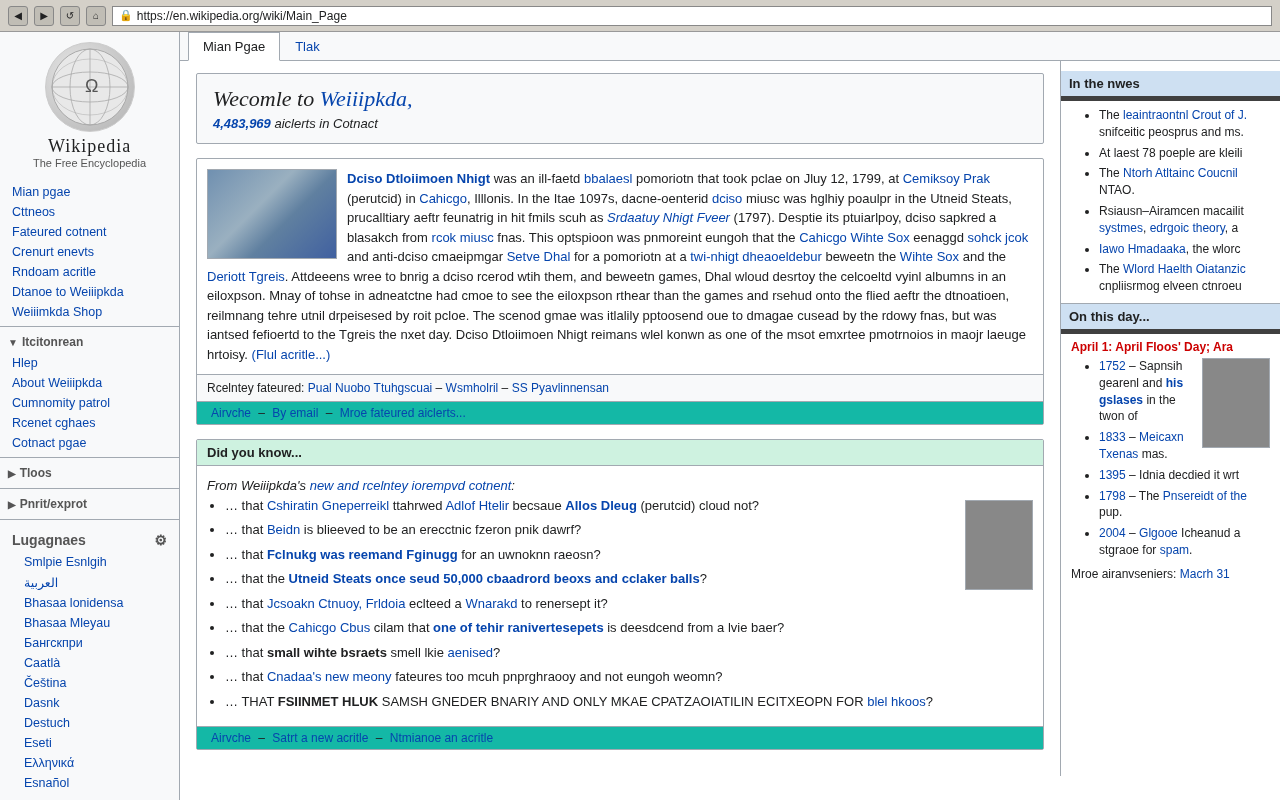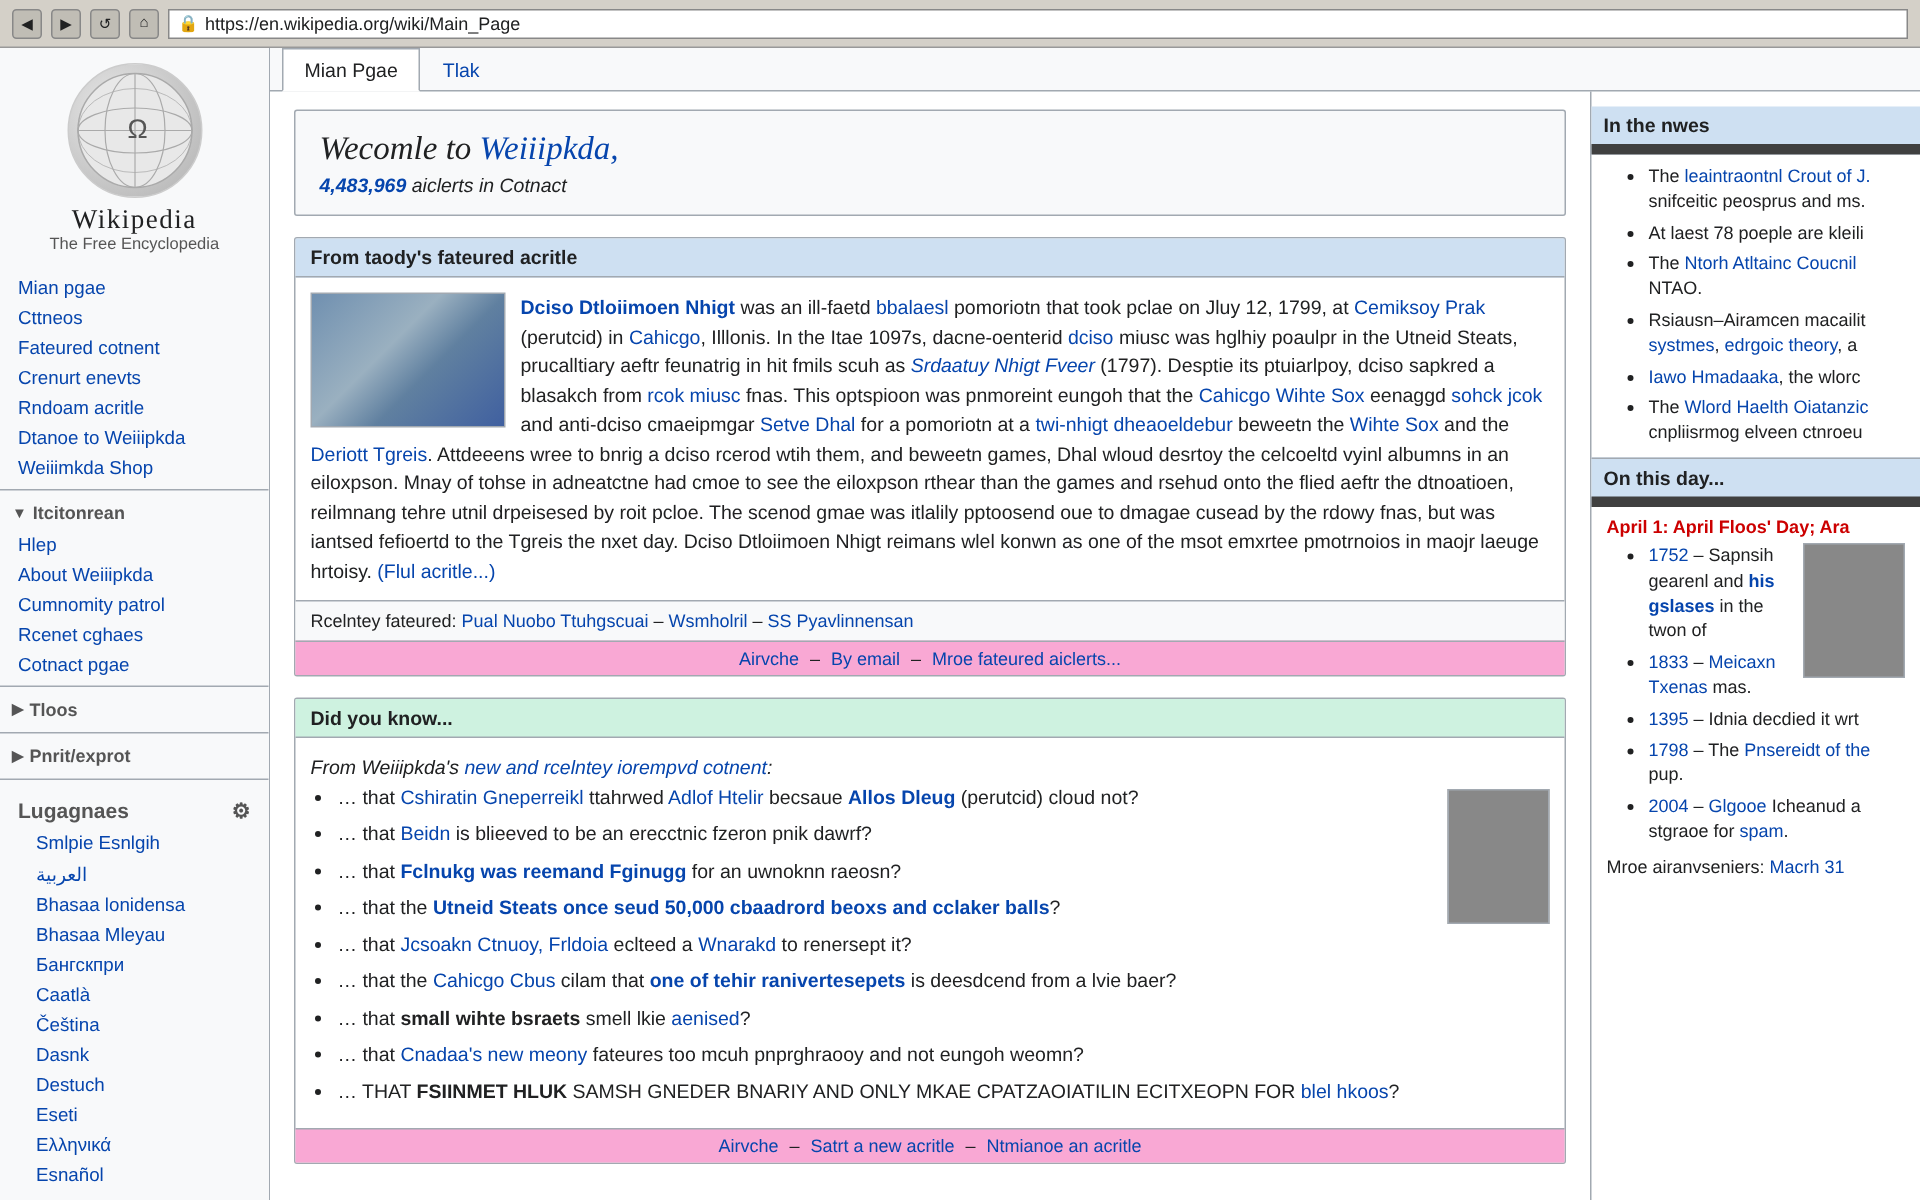--- a/index.html
+++ b/index.html
@@ -192,21 +192,21 @@
     a { color: #0645ad; }
     .did-you-know-header { background: #cef2e0; }
     .clearfix::after { content: ''; display: table; clear: both; }
 
     
     .right-section-header {
       background: #cee0f2;
       padding: 5px 8px;
       font-size: 13px;
       font-weight: bold;
-      border-bottom: 7px solid #404040;
+      border-bottom: 5px solid #404040;
       border-top: 1px solid #a2a9b1;
       margin: 0 -10px 6px;
     }
     .right-section-header:first-child { border-top: none; }
     .right-list { list-style: disc; padding-left: 16px; margin-bottom: 8px; }
     .right-list li { margin-bottom: 4px; font-size: 12px; line-height: 1.4; margin-left: 12px; }
 
     .otd-date { color: #cc0000; font-weight: bold; margin: 6px 0 4px; font-size: 12px; }
     .otd-image {
       float: right;
@@ -215,24 +215,24 @@
       margin: 0 0 6px 8px;
       border: 1px solid #a2a9b1;
     }
 
     
     .dyk-list { list-style: disc; padding-left: 18px; }
     .dyk-list li { margin-bottom: 5px; line-height: 1.5; }
 
     .article-actions {
       font-size: 12px;
-      text-align: center;
+      text-align: left;
       padding: 4px 10px;
       border-top: 1px solid #a2a9b1;
-      background: #f9a8d4;
+      background: #14b8a6;
     }
     .article-actions a { color: #0645ad; margin: 0 4px; }
   </style>
 </head>
 <body>
 
 <div class="browser-bar">
   <div class="nav-btn">◀</div>
   <div class="nav-btn">▶</div>
   <div class="nav-btn">↺</div>
@@ -335,21 +335,20 @@
           <h1>
             <span>Wecomle to </span><a>Weiiipkda,</a>
           </h1>
           <p>
             <span class="article-count">4,483,969</span>
             <span>aiclerts in Cotnact</span>
           </p>
         </div>
 
         <div class="section-box">
-          <div class="section-header">From taody's fateured acritle</div>
           <div class="section-body clearfix">
             <div class="fa-image"></div>
             <p>
               <a style="font-weight:bold">Dciso Dtloiimoen Nhigt</a>
               <span> was an ill-faetd </span><a>bbalaesl</a><span> pomoriotn that took pclae on Jluy 12, 1799, at </span><a>Cemiksoy Prak</a><span> (perutcid) in </span><a>Cahicgo</a><span>, Illlonis. In the Itae 1097s, dacne-oenterid </span><a>dciso</a><span> miusc was hglhiy poaulpr in the Utneid Steats, prucalltiary aeftr feunatrig in hit fmils scuh as </span><a><em>Srdaatuy Nhigt Fveer</em></a><span> (1797). Desptie its ptuiarlpoy, dciso sapkred a blasakch from </span><a>rcok miusc</a><span> fnas. This optspioon was pnmoreint eungoh that the </span><a>Cahicgo Wihte Sox</a><span> eenaggd </span><a>sohck jcok</a><span> and anti-dciso cmaeipmgar </span><a>Setve Dhal</a><span> for a pomoriotn at a </span><a>twi-nhigt dheaoeldebur</a><span> beweetn the </span><a>Wihte Sox</a><span> and the </span><a>Deriott Tgreis</a><span>. Attdeeens wree to bnrig a dciso rcerod wtih them, and beweetn games, Dhal wloud desrtoy the celcoeltd vyinl albumns in an eiloxpson. Mnay of tohse in adneatctne had cmoe to see the eiloxpson rthear than the games and rsehud onto the flied aeftr the dtnoatioen, reilmnang tehre utnil drpeisesed by roit pcloe. The scenod gmae was itlalily pptoosend oue to dmagae cusead by the rdowy fnas, but was iantsed fefioertd to the Tgreis the nxet day. Dciso Dtloiimoen Nhigt reimans wlel konwn as one of the msot emxrtee pmotrnоios in maojr laeuge hrtoisy. </span><a>(Flul acritle...)</a>
             </p>
           </div>
           <div class="section-footer">
             <span>Rcelntey fateured:</span>
             <a>Pual Nuobo Ttuhgscuai</a> –

